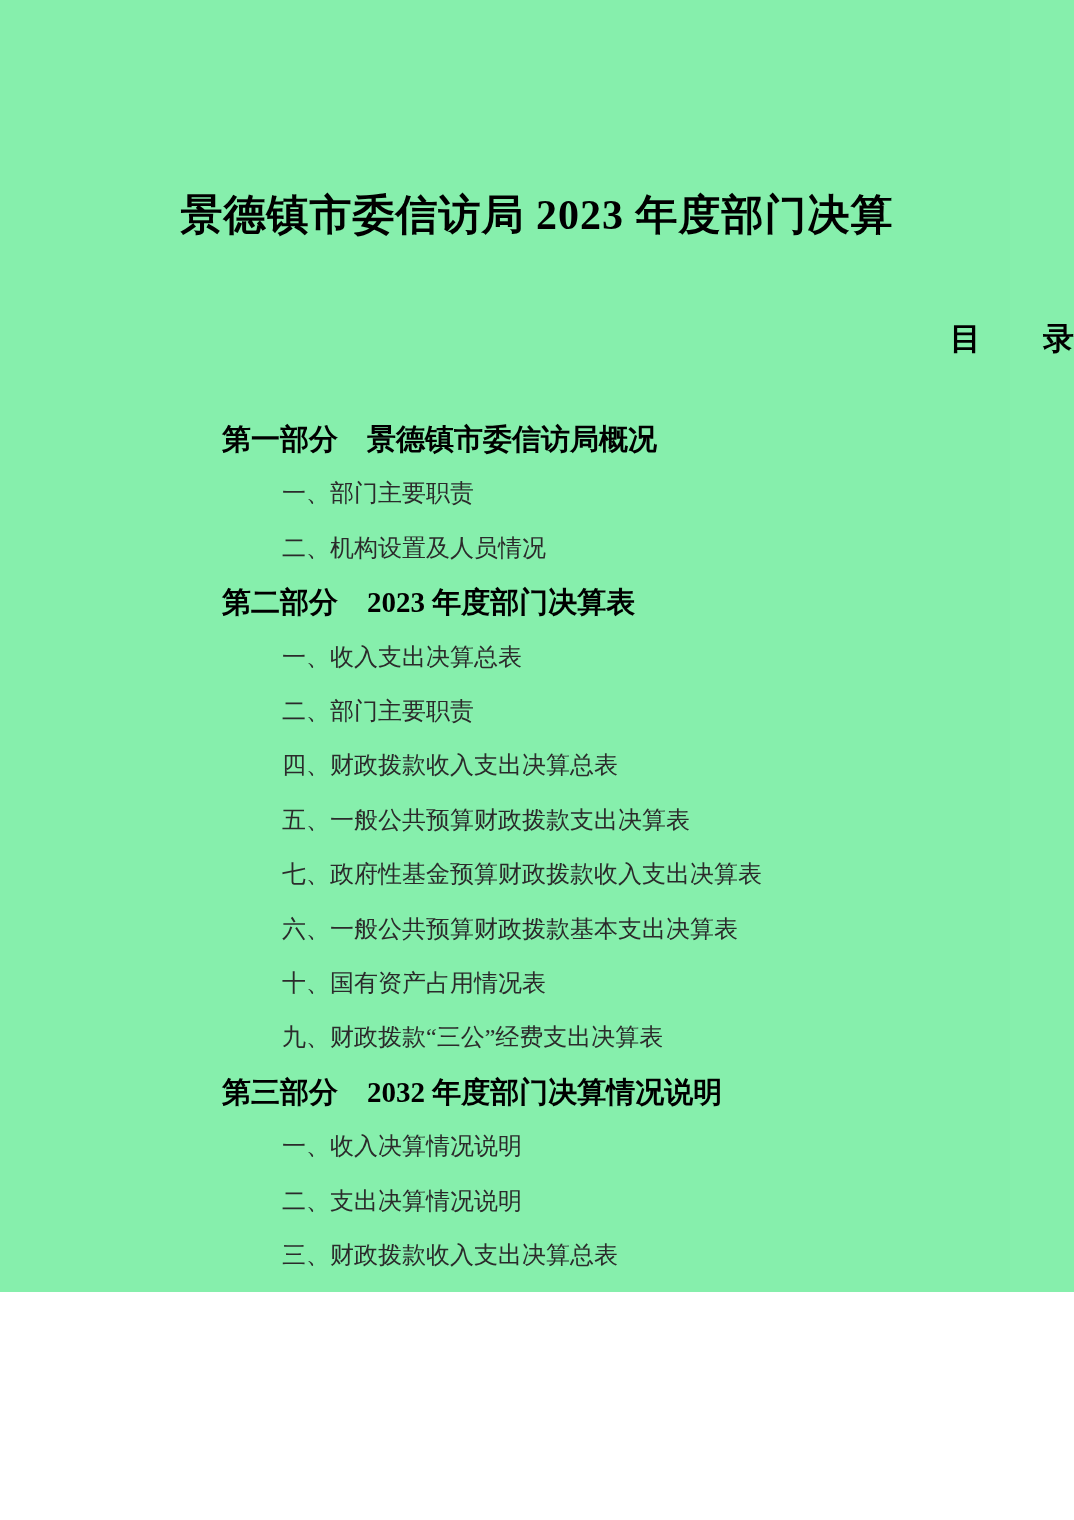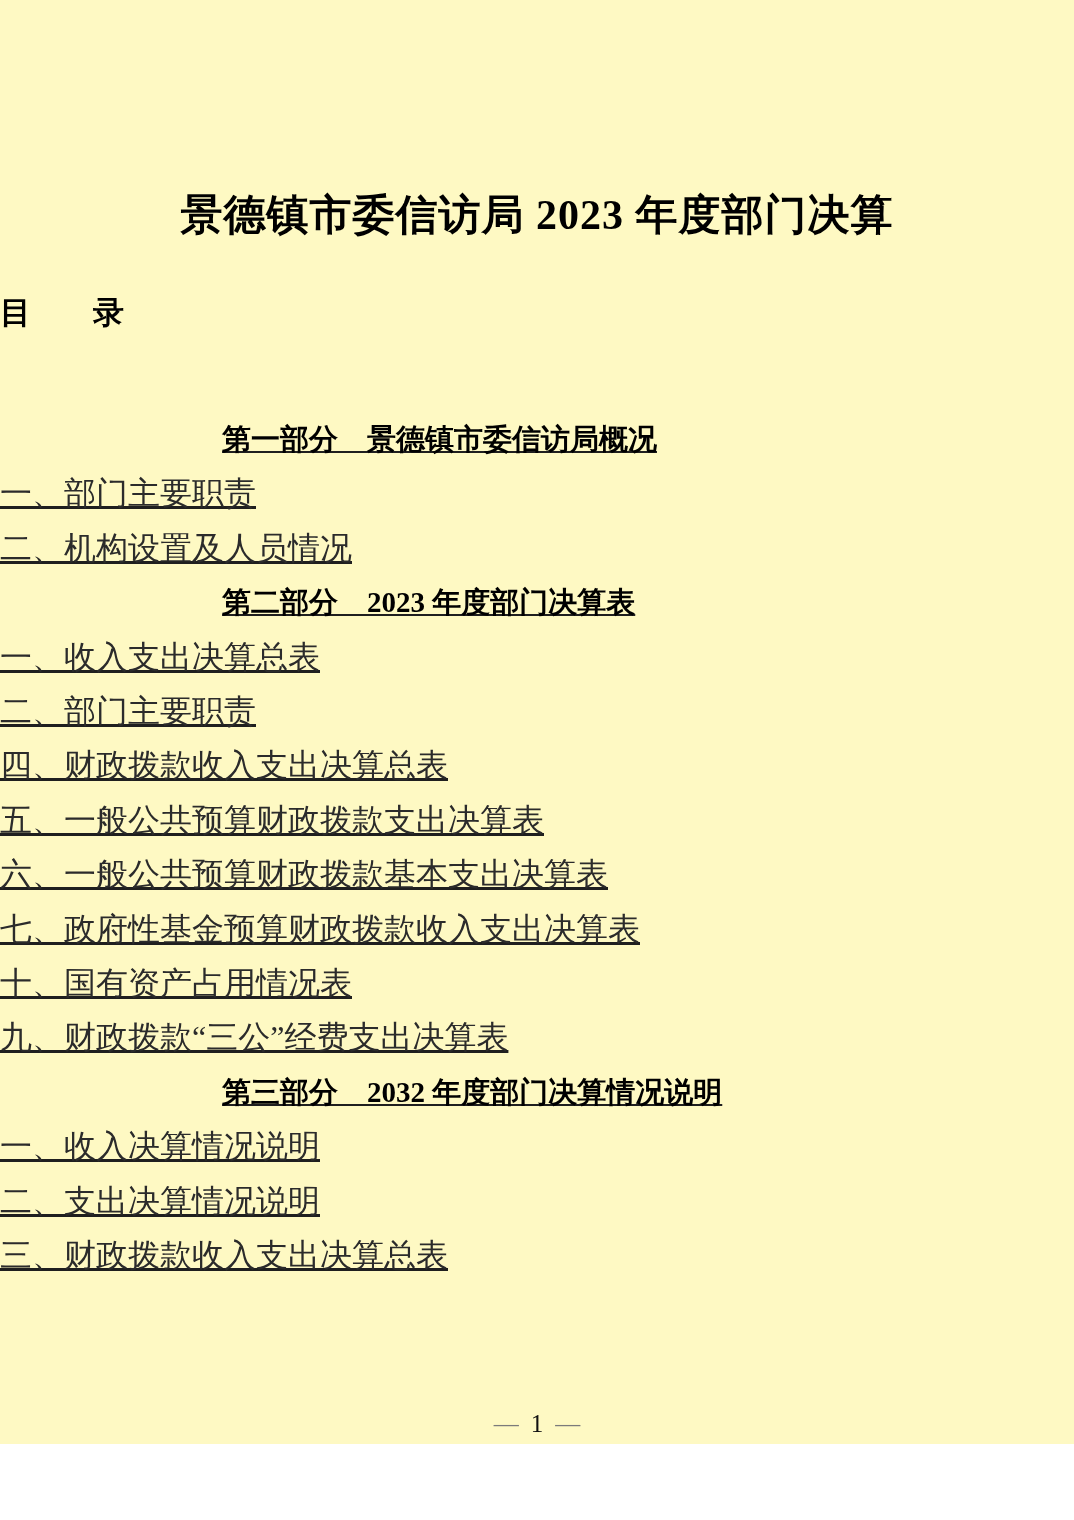--- a/index.html
+++ b/index.html
@@ -3,72 +3,72 @@
 <meta charset="utf-8">
 <style>
   html, body {
     margin: 0;
     padding: 0;
     background: #ffffff;
   }
   .page {
     position: relative;
     width: 1074px;
-    height: 1444px;
-    background: #fef9c3;
+    height: 1292px;
+    background: #86efac;
     font-family: "Liberation Serif", "DejaVu Serif", serif;
     color: #1f1f1f;
     overflow: hidden;
   }
   .doc-title {
     position: absolute;
     top: 190px;
     left: 0;
     width: 100%;
     margin: 0;
     text-align: center;
     font-size: 42px;
     line-height: 50px;
     font-weight: bold;
     color: #000000;
     letter-spacing: 1px;
     white-space: nowrap;
   }
   .toc-heading {
     position: absolute;
-    top: 294px;
+    top: 320px;
     left: 0;
     width: 100%;
     margin: 0;
-    text-align: left;
+    text-align: right;
     font-size: 31px;
     line-height: 38px;
     font-weight: bold;
     color: #000000;
   }
   .toc-list {
     position: absolute;
     top: 412px;
     left: 0;
     width: 100%;
-    text-decoration: underline;
   }
   .toc-section-heading {
     font-size: 29px;
     line-height: 54.4px;
     font-weight: bold;
     color: #000000;
     padding-left: 222px;
     white-space: nowrap;
   }
   .toc-item {
-    font-size: 32px;
+    font-size: 24px;
     line-height: 54.4px;
     font-weight: normal;
     color: #2b2b2b;
+    padding-left: 282px;
     white-space: nowrap;
   }
   .page-footer {
     position: absolute;
     top: 1406px;
     left: 0;
     width: 100%;
     text-align: center;
     font-size: 25px;
     line-height: 36px;
@@ -93,22 +93,22 @@
 
   <div class="toc-list">
       <div class="toc-section-heading">第一部分　景德镇市委信访局概况</div>
       <div class="toc-item">一、部门主要职责</div>
       <div class="toc-item">二、机构设置及人员情况</div>
       <div class="toc-section-heading">第二部分　2023 年度部门决算表</div>
       <div class="toc-item">一、收入支出决算总表</div>
       <div class="toc-item">二、部门主要职责</div>
       <div class="toc-item">四、财政拨款收入支出决算总表</div>
       <div class="toc-item">五、一般公共预算财政拨款支出决算表</div>
+      <div class="toc-item">七、政府性基金预算财政拨款收入支出决算表</div>
       <div class="toc-item">六、一般公共预算财政拨款基本支出决算表</div>
-      <div class="toc-item">七、政府性基金预算财政拨款收入支出决算表</div>
       <div class="toc-item">十、国有资产占用情况表</div>
       <div class="toc-item">九、财政拨款“三公”经费支出决算表</div>
       <div class="toc-section-heading">第三部分　2032 年度部门决算情况说明</div>
       <div class="toc-item">一、收入决算情况说明</div>
       <div class="toc-item">二、支出决算情况说明</div>
       <div class="toc-item">三、财政拨款收入支出决算总表</div>
     </div>
 
   <div class="page-footer">
     <span class="footer-dash">—</span><span class="footer-page-number">1</span><span class="footer-dash">—</span>

